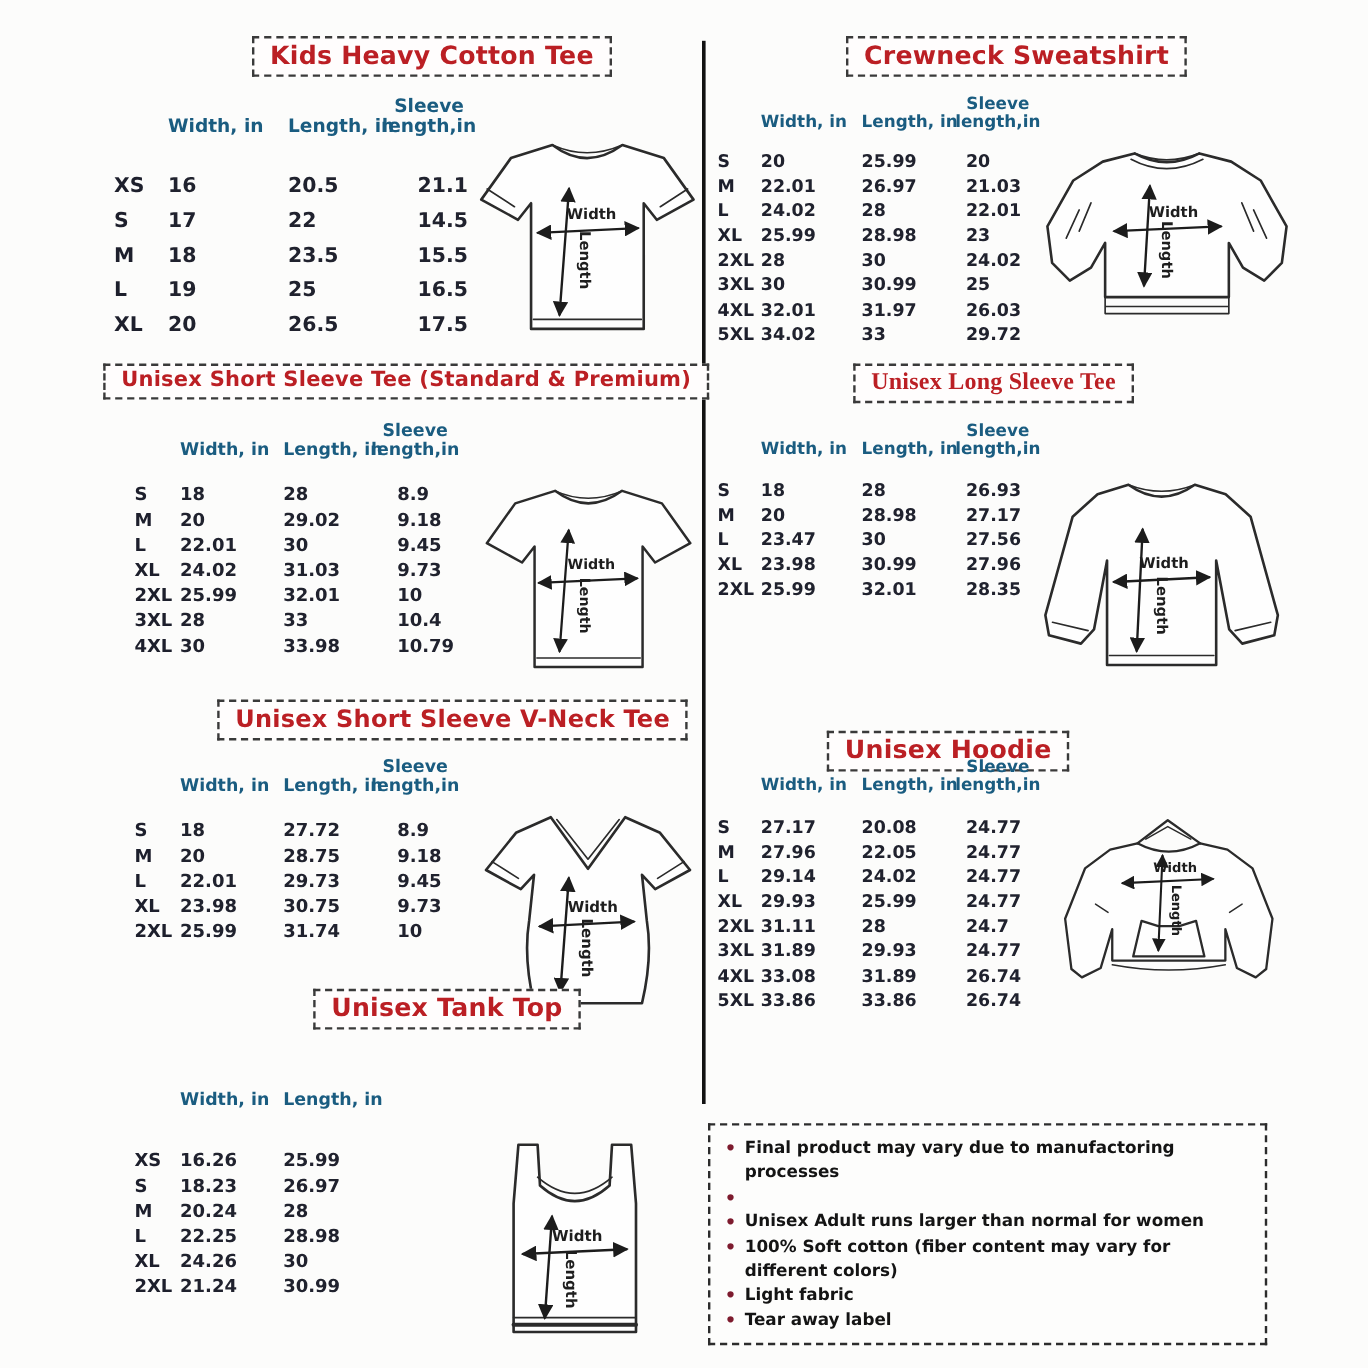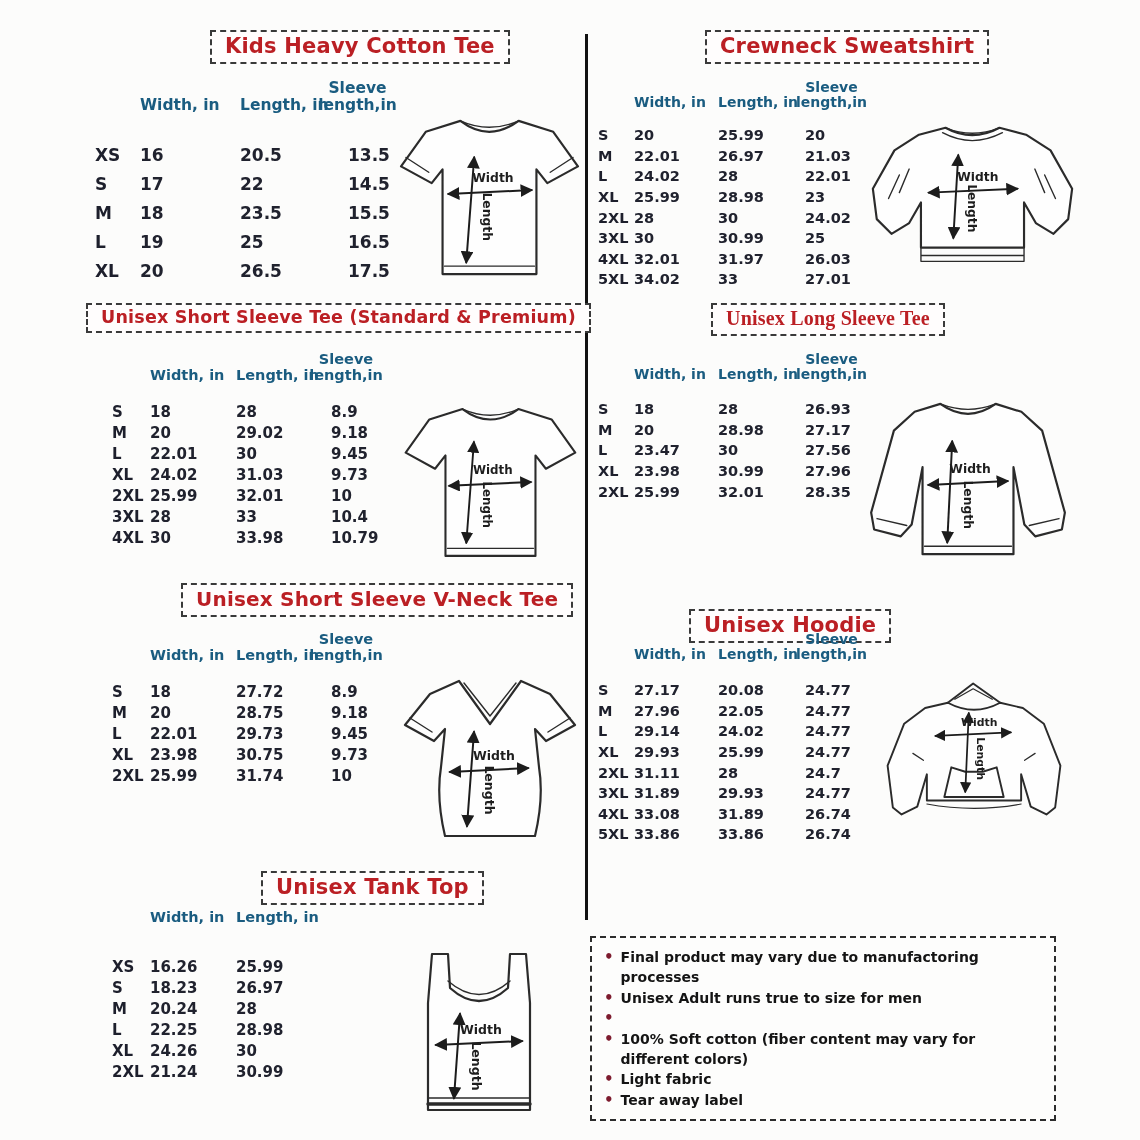--- a/index.html
+++ b/index.html
@@ -66,21 +66,21 @@
       <span class="cell c2 col-h">Width, in</span>
       <span class="cell c3 col-h">Length, in</span>
       <span class="cell c4 col-h sleeve">Sleeve
 length,in</span>
     </div>
     <div class="tbody t-kids" style="left:95px;top:140px;">
         <div class="trow">
           <span class="cell sp size">XS</span>
           <span class="cell val c2">16</span>
           <span class="cell val c3">20.5</span>
-          <span class="cell val c4">13.5</span>
+          <span class="cell val c4">21.1</span>
         </div>
         <div class="trow">
           <span class="cell sp size">S</span>
           <span class="cell val c2">17</span>
           <span class="cell val c3">22</span>
           <span class="cell val c4">14.5</span>
         </div>
         <div class="trow">
           <span class="cell sp size">M</span>
           <span class="cell val c2">18</span>
@@ -232,21 +232,21 @@
       <g>
         <line class="arrow" x1="50" y1="100" x2="128" y2="96" marker-start="url(#ah)" marker-end="url(#ah)"></line>
         <line class="arrow" x1="74" y1="60" x2="67" y2="154" marker-start="url(#ah)" marker-end="url(#ah)"></line>
         <text x="94" y="88" text-anchor="middle">Width</text>
         <text x="85" y="118" text-anchor="middle" transform="rotate(90 85 118)">Length</text>
       </g>
     </svg>
   </section>
 
   <section>
-    <div class="title-box fs21" style="left:261px;top:824px;margin-top:47px;">
+    <div class="title-box fs21" style="left:261px;top:824px;">
       <span>Unisex Tank Top</span>
     </div>
     <div class="thead t-left" style="left:112px;top:910px;">
       <span class="cell sp"></span>
       <span class="cell c2 col-h">Width, in</span>
       <span class="cell c3 col-h">Length, in</span>
     </div>
     <div class="tbody t-left" style="left:112px;top:956px;">
         <div class="trow">
           <span class="cell sp size">XS</span>
@@ -344,21 +344,21 @@
         <div class="trow">
           <span class="cell sp size">4XL</span>
           <span class="cell val c2">32.01</span>
           <span class="cell val c3">31.97</span>
           <span class="cell val c4">26.03</span>
         </div>
         <div class="trow">
           <span class="cell sp size">5XL</span>
           <span class="cell val c2">34.02</span>
           <span class="cell val c3">33</span>
-          <span class="cell val c4">27.01</span>
+          <span class="cell val c4">29.72</span>
         </div>
       </div>
     <svg class="garment" style="left:864px;top:118px;" width="216" height="162" viewBox="0 0 220 165">
       <path class="body" d="M83,10 L56,17 L31,33 L9,72 L13,103 L28,118 L46,107 L58,86 L58,132 L163,132 L163,86 L175,107 L193,118 L208,103 L212,72 L190,33 L165,17 L138,10 Q110,25 83,10 Z"></path>
       <path class="thin" d="M83,10 Q110,21 138,10 M80,15 Q110,31 141,15"></path>
       <path class="thin" d="M58,140 L163,140 M58,132 L58,146 L163,146 L163,132"></path>
       <path class="thin" d="M36,58 L25,82 M46,52 L36,76 M184,58 L195,82 M174,52 L184,76"></path>
       <g>
         <line class="arrow" x1="66" y1="76" x2="156" y2="72" marker-start="url(#ah)" marker-end="url(#ah)"></line>
         <line class="arrow" x1="96" y1="38" x2="91" y2="122" marker-start="url(#ah)" marker-end="url(#ah)"></line>
@@ -502,24 +502,24 @@
     </svg>
   </section>
 
   <div class="notes" style="left:590px;top:936px;width:438px;">
     <div class="note">
       <span class="bullet">•</span>
       <span>Final product may vary due to manufactoring processes</span>
     </div>
     <div class="note">
       <span class="bullet">•</span>
-      <span>Unisex Adult runs true to size for men</span>
     </div>
     <div class="note">
       <span class="bullet">•</span>
+      <span>Unisex Adult runs larger than normal for women</span>
     </div>
     <div class="note">
       <span class="bullet">•</span>
       <span>100% Soft cotton (fiber content may vary for different colors)</span>
     </div>
     <div class="note">
       <span class="bullet">•</span>
       <span>Light fabric</span>
     </div>
     <div class="note">

